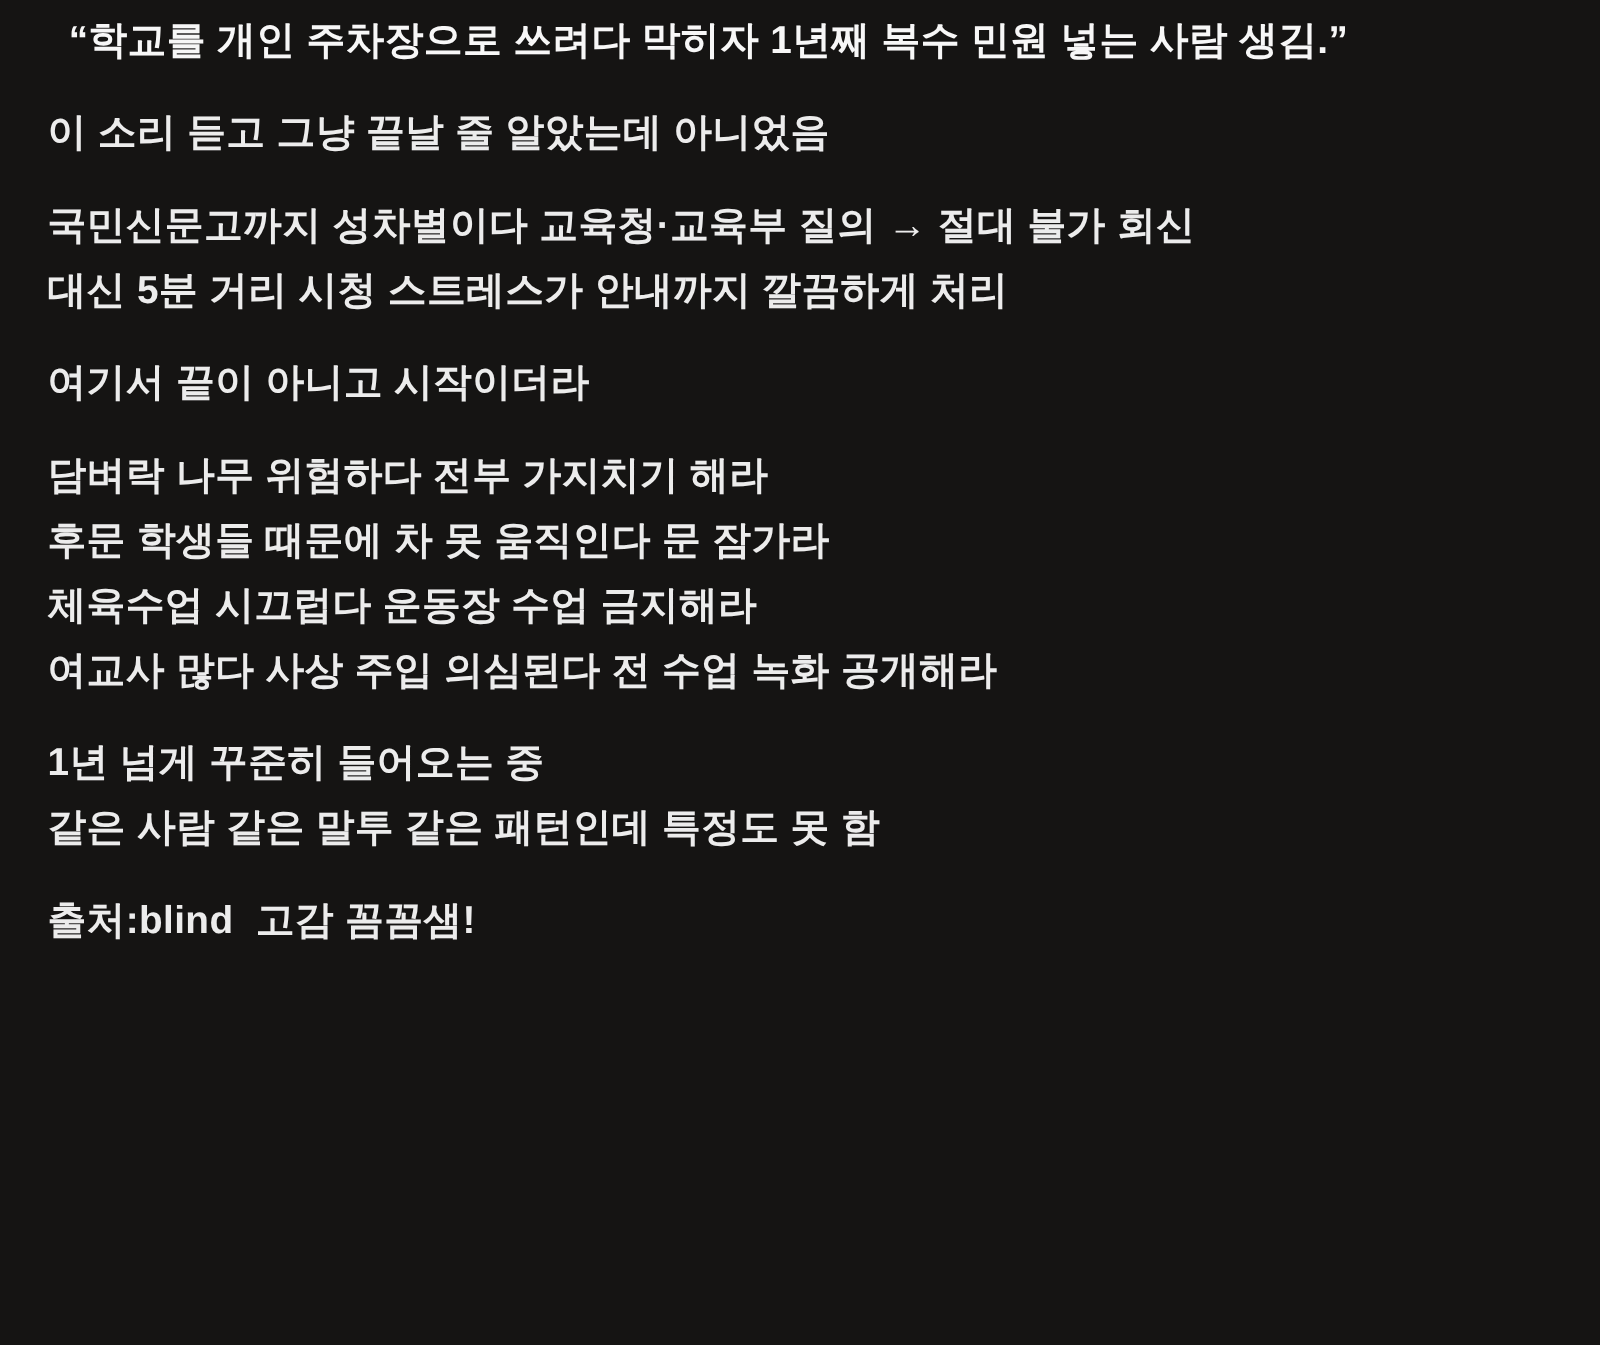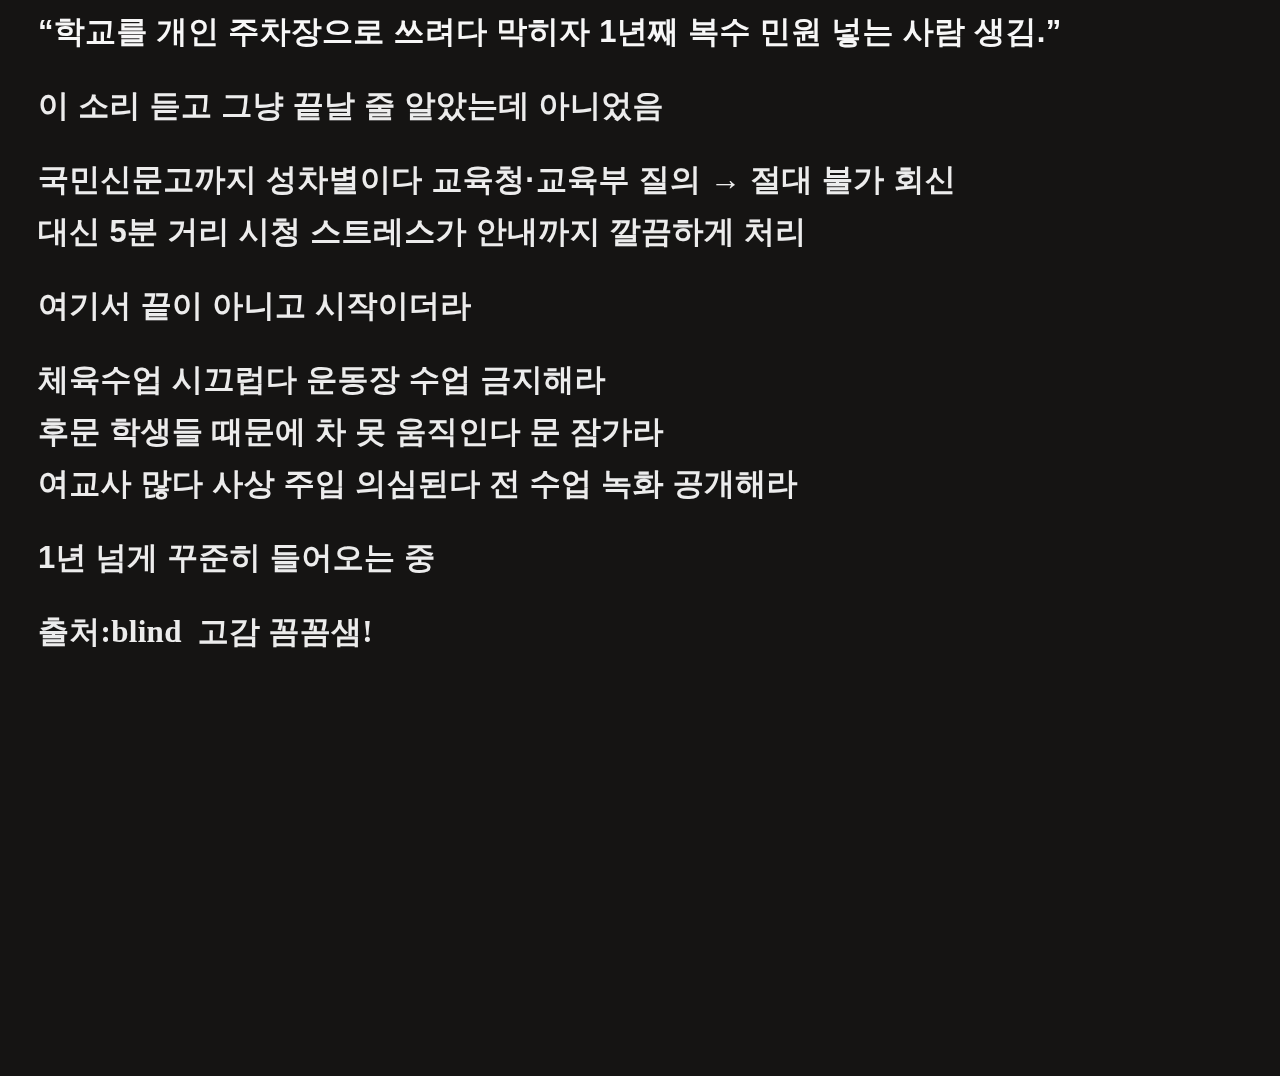--- a/index.html
+++ b/index.html
@@ -26,24 +26,24 @@
   .para {
     margin: 0 0 22px 0;
   }
   .line {
     margin: 0;
     white-space: pre;
   }
   .line.quote {
     font-weight: 700;
     color: #f7f7f7;
+    margin-left: 17px;
   }
   .line.source {
     font-weight: 600;
-    font-family: Liberation Serif, serif;
   }
 </style>
 </head>
 <body>
 
 <main class="post">
 
   <section class="para">
     <p class="line quote">“학교를 개인 주차장으로 쓰려다 막히자 1년째 복수 민원 넣는 사람 생김.”</p>
   </section>
@@ -58,27 +58,29 @@
   <section class="para">
     <p class="line">국민신문고까지 성차별이다 교육청·교육부 질의 → 절대 불가 회신</p>
     <p class="line">대신 5분 거리 시청 스트레스가 안내까지 깔끔하게 처리</p>
   </section>
 
   <section class="para">
     <p class="line">여기서 끝이 아니고 시작이더라</p>
   </section>
 
   <section class="para">
+    <p class="line">담벼락 나무 위험하다 전부 가지치기 해라</p>
+    <p class="line">후문 학생들 때문에 차 못 움직인다 문 잠가라</p>
     <p class="line">체육수업 시끄럽다 운동장 수업 금지해라</p>
-    <p class="line">후문 학생들 때문에 차 못 움직인다 문 잠가라</p>
     <p class="line">여교사 많다 사상 주입 의심된다 전 수업 녹화 공개해라</p>
   </section>
 
   <section class="para">
     <p class="line">1년 넘게 꾸준히 들어오는 중</p>
+    <p class="line">같은 사람 같은 말투 같은 패턴인데 특정도 못 함</p>
   </section>
 
   <section class="para">
   </section>
 
   <section class="para">
     <p class="line source">출처:blind  고감 꼼꼼샘!</p>
   </section>
 
 </main>

